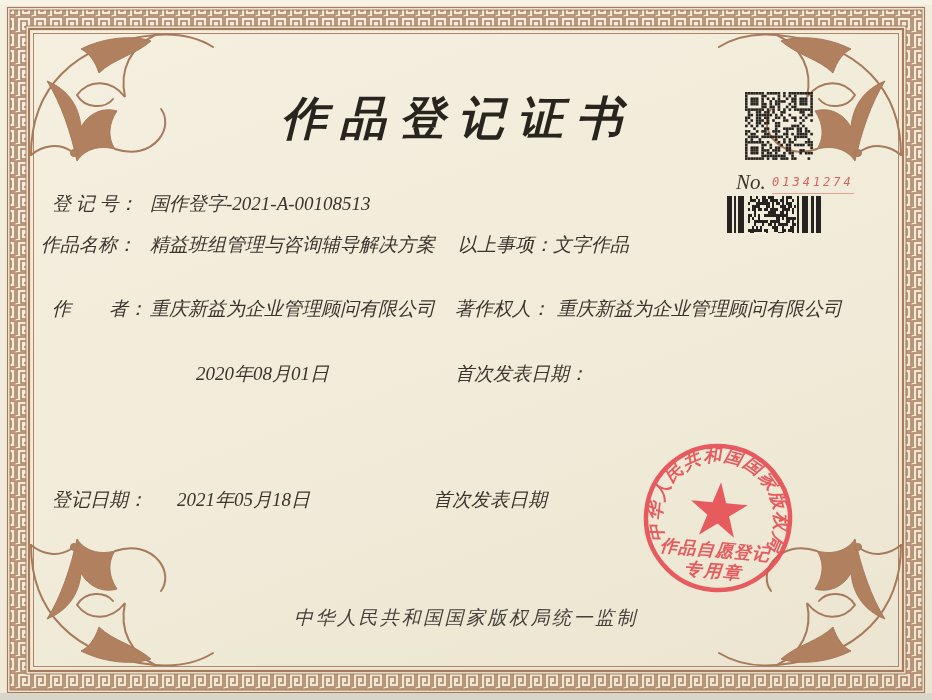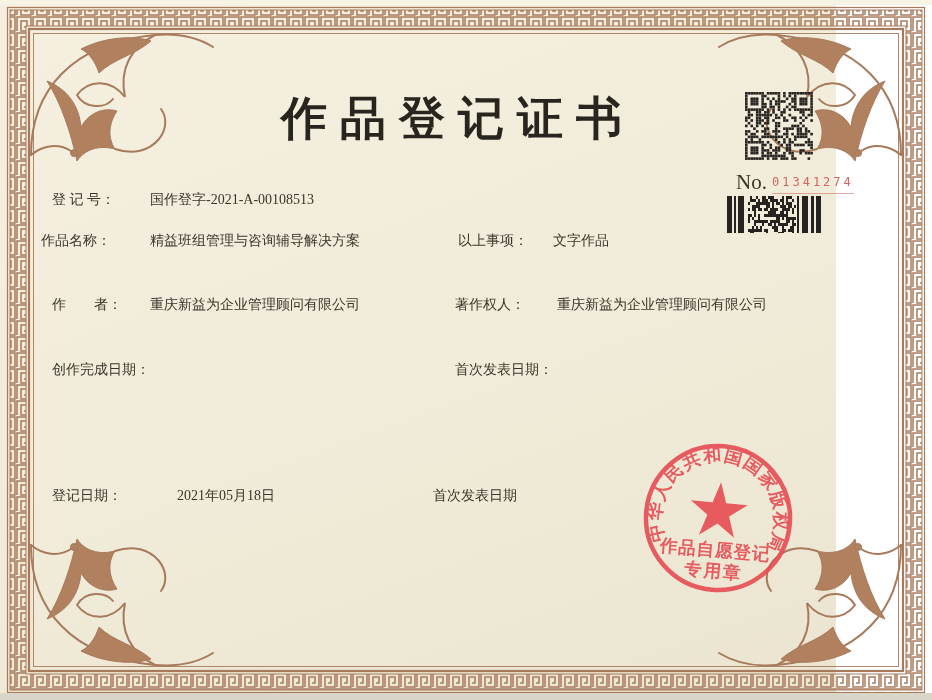--- a/index.html
+++ b/index.html
@@ -1,28 +1,28 @@
 <!DOCTYPE html>
 <html><head>
 <meta charset="utf-8">
 <style>
   html,body{margin:0;padding:0;}
   body{width:932px;height:700px;overflow:hidden;
        font-family:"Liberation Serif","DejaVu Serif",serif;}
-  .paper{position:relative;width:836px;height:700px;
+  .paper{position:relative;width:932px;height:700px;
          background:linear-gradient(160deg,#f4efdf 0%,#f1ecd9 55%,#eae4d0 100%);
-         color:#38332b;}
+         color:#38332b;font-style:italic;}
   .edge-top{position:absolute;left:0;top:0;width:932px;height:5px;background:#f7f4e6;}
   .edge-bottom{position:absolute;left:0;top:693px;width:932px;height:7px;background:#d9d5c8;}
   .frame{position:absolute;left:0;top:0;}
   .abs{position:absolute;white-space:nowrap;}
   .title{position:absolute;top:88px;left:0;width:932px;text-align:center;
          font-size:46px;font-weight:900;letter-spacing:13px;color:#28241e;
          transform:translateX(-8px);margin:0;}
-  .lbl,.val{font-size:14px;color:#3a352c;}
+  .lbl,.val{font-size:19px;color:#3a352c;}
   .statement{position:absolute;left:45px;top:397px;width:852px;
              font-size:17.5px;line-height:1.62;color:#3a352c;
              text-indent:2.1em;margin:0;white-space:normal;}
   .footer{position:absolute;top:605px;left:0;width:932px;text-align:center;
           font-size:19px;letter-spacing:2.5px;color:#45403a;}
   .serial-prefix{position:absolute;left:736px;top:170px;font-size:21px;color:#3c352b;}
   .serial-number{position:absolute;left:772px;top:175px;
                  font-family:"DejaVu Sans Mono","Liberation Mono",monospace;
                  font-size:12px;letter-spacing:3px;color:#d5645a;
                  border-bottom:1px solid rgba(213,100,90,.55);padding-bottom:4px;}
@@ -597,34 +597,35 @@
   <span class="lbl abs" style="left:41px;top:232px">作品名称：</span>
   <span class="val abs" style="left:150px;top:232px">精益班组管理与咨询辅导解决方案</span>
   <span class="lbl abs" style="left:458px;top:232px">以上事项：</span>
   <span class="val abs" style="left:553px;top:232px">文字作品</span>
 
   <span class="lbl abs" style="left:52px;top:296px">作　　者：</span>
   <span class="val abs" style="left:150px;top:296px">重庆新益为企业管理顾问有限公司</span>
   <span class="lbl abs" style="left:455px;top:296px">著作权人：</span>
   <span class="val abs" style="left:557px;top:296px">重庆新益为企业管理顾问有限公司</span>
 
-  <span class="lbl abs" style="left:52px;top:361px">创作完成日期：</span>
+  <span class="val abs" style="left:196px;top:361px">2020年08月01日</span>
   <span class="lbl abs" style="left:455px;top:361px">首次发表日期：</span>
 
 
   <span class="lbl abs" style="left:52px;top:487px">登记日期：</span>
   <span class="val abs" style="left:177px;top:487px">2021年05月18日</span>
   <span class="lbl abs" style="left:433px;top:487px">首次发表日期</span>
 
   <svg class="seal" width="160" height="160" viewBox="0 0 160 160">
     <g transform="translate(80,80) rotate(5)" opacity="0.93">
       <circle r="72" fill="none" stroke="#e75056" stroke-width="4.5"></circle>
       <path id="sealArc" d="M -49.36,28.5 A 57,57 0 1 1 49.36,28.5" fill="none"></path>
       <text font-size="18" fill="#e75056" letter-spacing="1.5" font-family="Liberation Serif, DejaVu Serif, serif" font-weight="bold">
         <textPath href="#sealArc" startOffset="1%">中华人民共和国国家版权局</textPath>
       </text>
       <polygon fill="#e75056" points="0,-36 6.8,-15.3 28.5,-15.3 10.9,-2.4 17.6,18.3 0,5.5 -17.6,18.3 -10.9,-2.4 -28.5,-15.3 -6.8,-15.3"></polygon>
       <text y="38" text-anchor="middle" font-size="17.5" fill="#e75056" letter-spacing="1" font-family="Liberation Serif, DejaVu Serif, serif" font-weight="bold">作品自愿登记</text>
       <text y="59" text-anchor="middle" font-size="17.5" fill="#e75056" letter-spacing="2" font-family="Liberation Serif, DejaVu Serif, serif" font-weight="bold">专用章</text>
     </g>
   </svg>
 
+  <div class="footer">中华人民共和国国家版权局统一监制</div>
 </div>
 
 </body></html>

